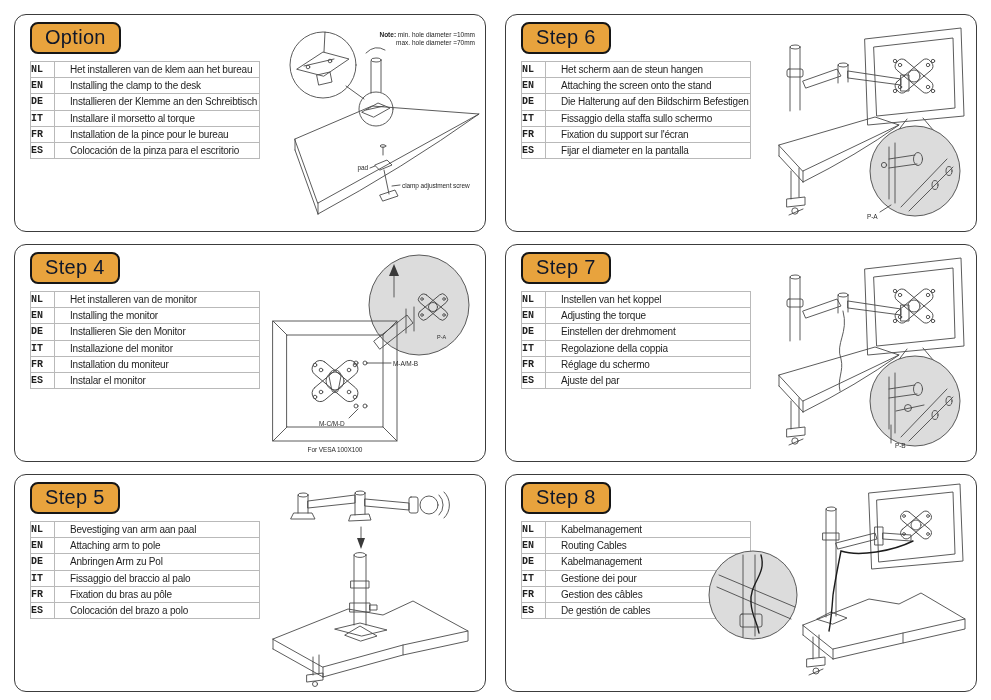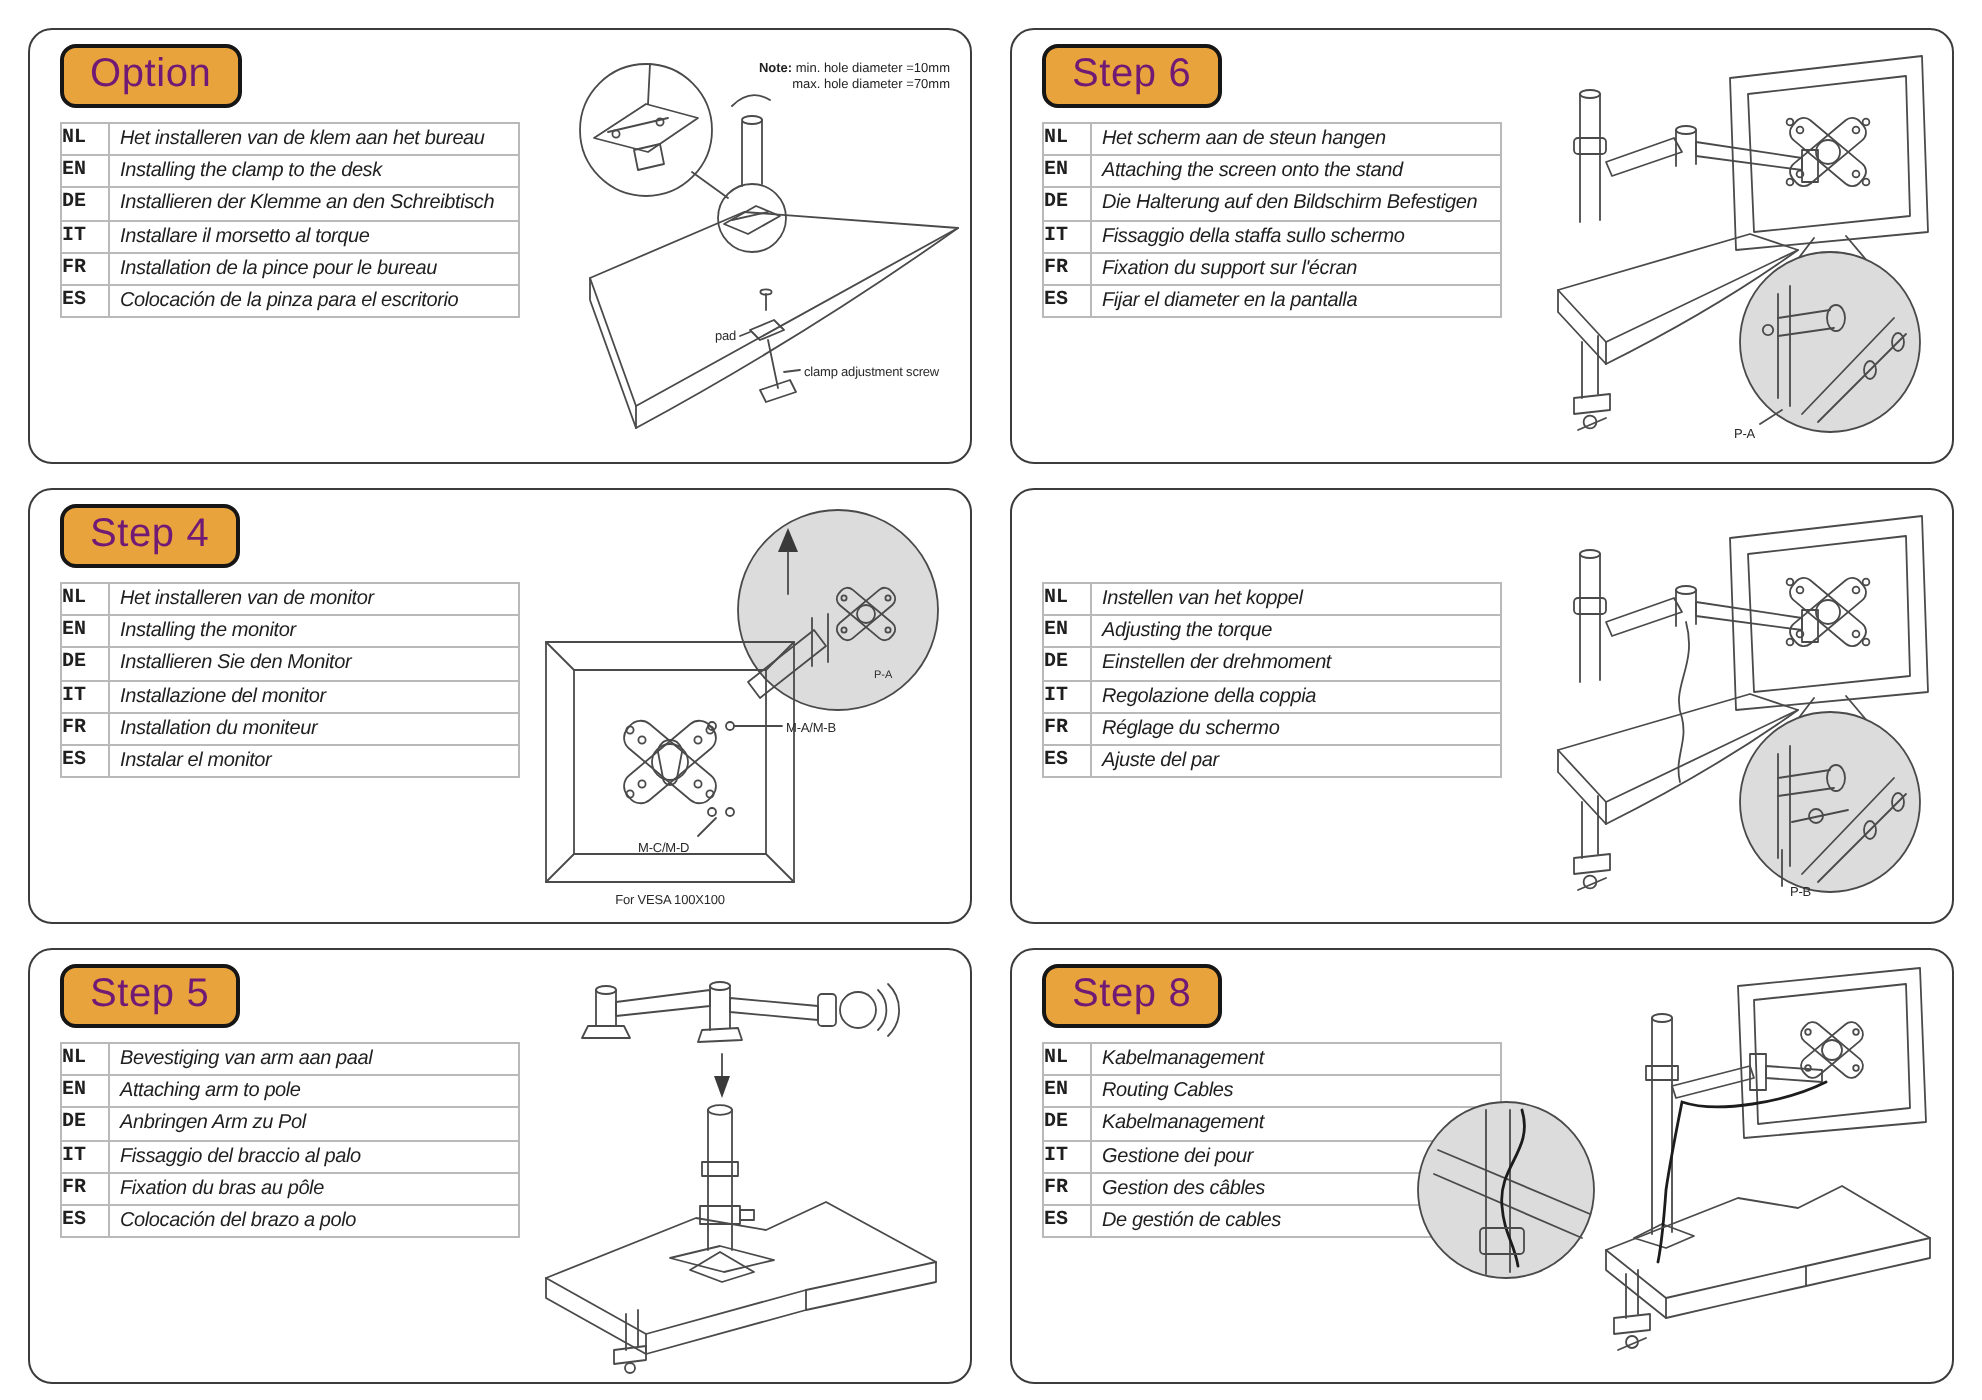--- a/index.html
+++ b/index.html
@@ -2,26 +2,26 @@
 <html><head>
 <meta charset="utf-8">
 <style>
   * { margin:0; padding:0; box-sizing:border-box; }
   html,body { width:991px; height:700px; background:#ffffff; font-family:"Liberation Sans", sans-serif; }
   .grid { position:absolute; left:14px; top:14px; width:963px; height:678px;
           display:grid; grid-template-columns:472px 472px; grid-template-rows:218px 218px 218px;
           column-gap:19px; row-gap:12px; }
   .panel { position:relative; background:#fff; border:1.5px solid #3c3c3c; border-radius:12px; overflow:hidden; }
   .badge { position:absolute; left:15px; top:7px; background:#E8A33D; border:2px solid #161616;
-           border-radius:8px; padding:2px 13px 3px; font-size:20px; color:#701a75; letter-spacing:0.3px; }
+           border-radius:8px; padding:2px 13px 3px; font-size:20px; color:#0f172a; letter-spacing:0.3px; }
   .lang-table { position:absolute; left:15px; top:46px; width:230px; border-collapse:collapse; }
   .lang-table td { border:1px solid #b9b9b9; height:16.2px; font-size:10px; color:#1f1f1f;
                    letter-spacing:-0.2px; white-space:nowrap; vertical-align:middle; }
   td.code { width:24px; text-align:left; font-weight:bold; letter-spacing:0;font-family:Liberation Mono, monospace; }
-  td.txt  { padding-left:5px;font-style:italic; }
+  td.txt  { padding-left:15px; }
   .art { position:absolute; top:4px; height:208px; }
   .ln    { fill:none; stroke:#4a4a4a; stroke-width:0.9; stroke-linecap:round; stroke-linejoin:round; }
   .gfill { fill:#dcdcdc; stroke:#4a4a4a; stroke-width:0.9; }
   .dk    { fill:#3a3a3a; stroke:none; }
   .cable { fill:none; stroke:#1c1c1c; stroke-width:1.4; stroke-linecap:round; }
   .lbl   { font-family:"Liberation Sans",sans-serif; font-size:6.5px; fill:#2a2a2a; letter-spacing:-0.1px; }
   .lbl-sm{ font-family:"Liberation Sans",sans-serif; font-size:5.5px; fill:#2a2a2a; }
   .note { position:absolute; right:10px; top:16px; font-size:6.5px; line-height:8px;
           text-align:right; color:#222; }
   .note b { font-weight:bold; }
@@ -260,20 +260,21 @@
           <circle cx="106" cy="157" r="2" class="ln"></circle>
         <path class="ln" d="M99,160 L90,169"></path>
       </g>
       <text x="134" y="117" class="lbl">M-A/M-B</text>
       <text x="60" y="177" class="lbl">M-C/M-D</text>
       <text x="76" y="203" text-anchor="middle" class="lbl">For VESA 100X100</text>
     </svg>
   </section>
 
   <section class="panel">
+    <div class="badge"><span>Step 7</span></div>
     <table class="lang-table">
         <tbody>
       <tr>
             <td class="code">NL</td>
             <td class="txt">Instellen van het koppel</td>
           </tr>
       <tr>
             <td class="code">EN</td>
             <td class="txt">Adjusting the torque</td>
           </tr>

